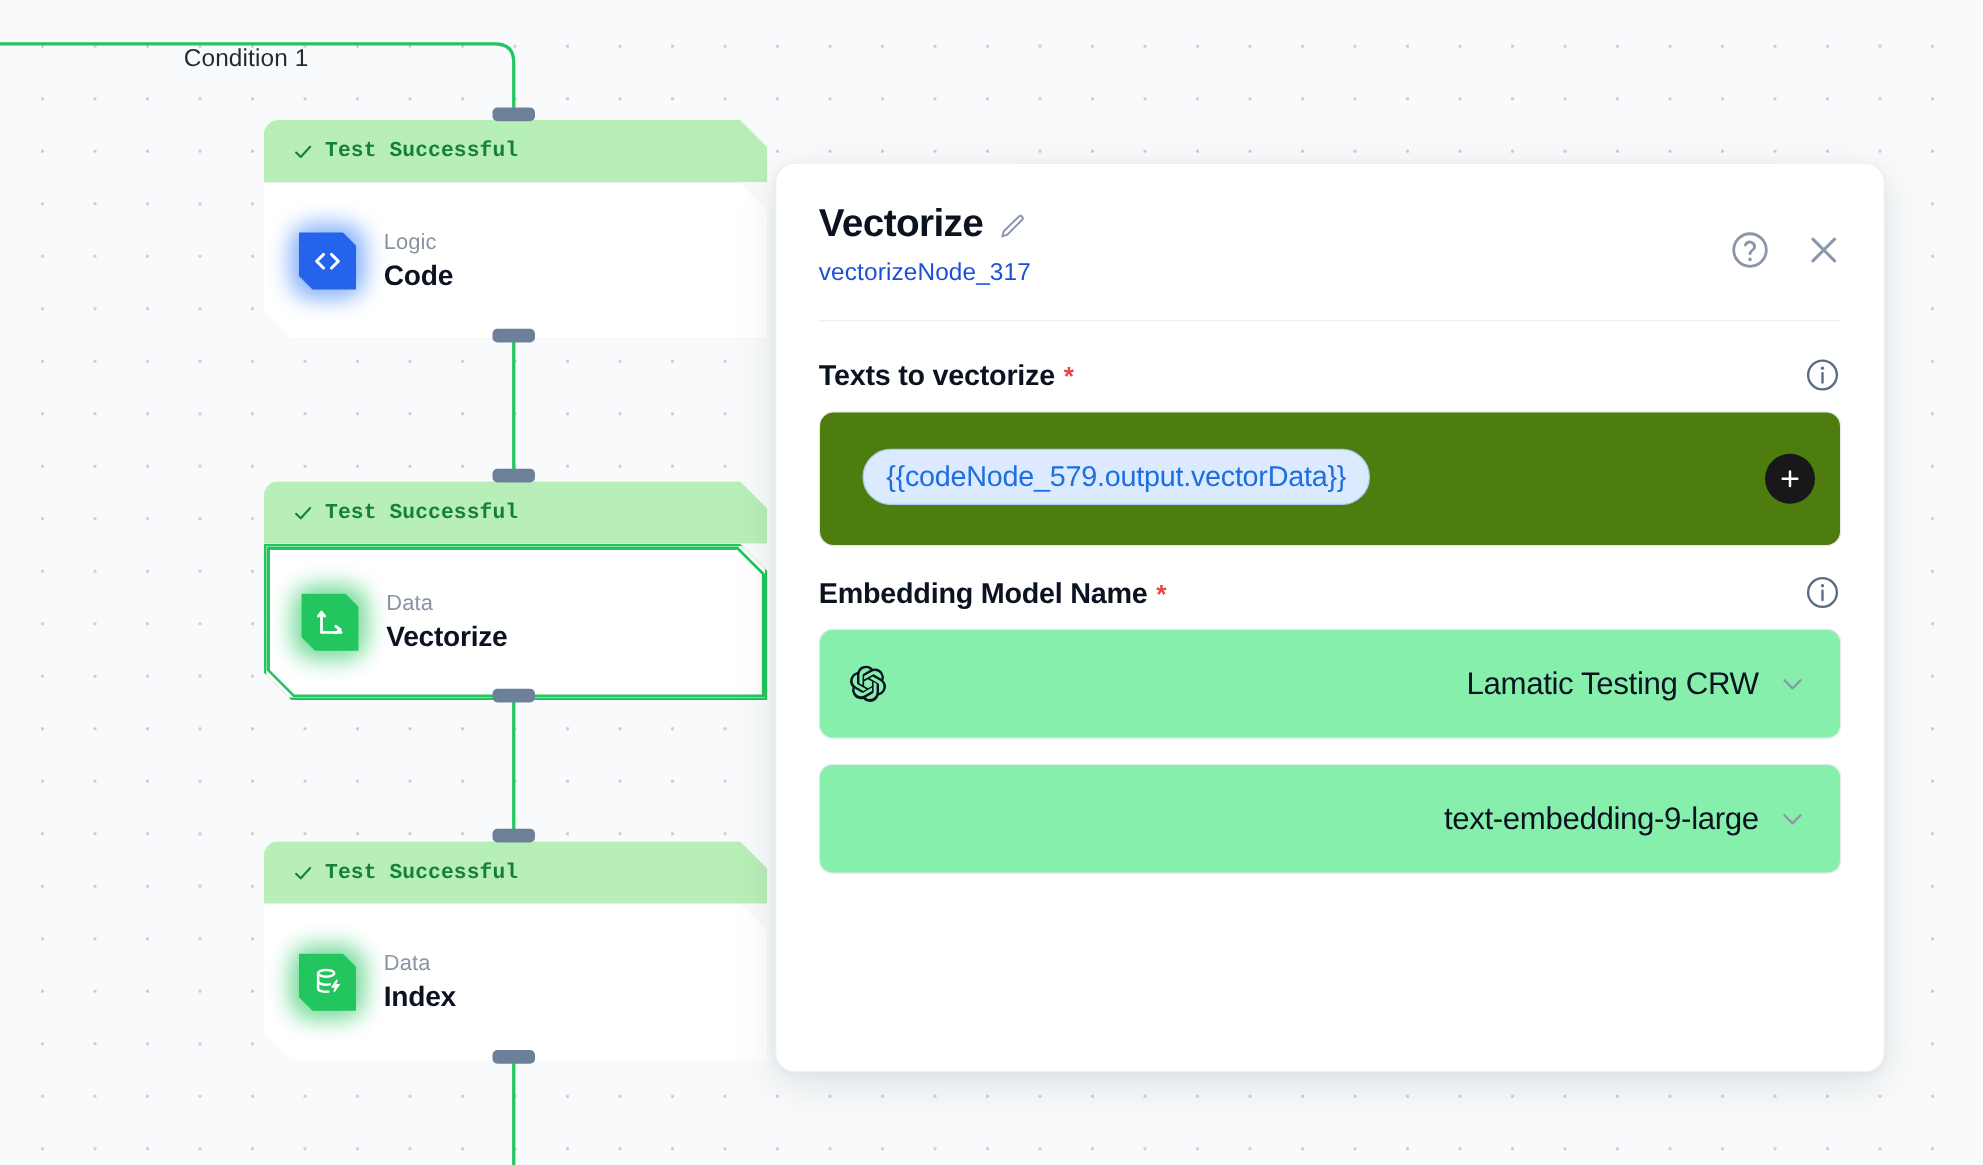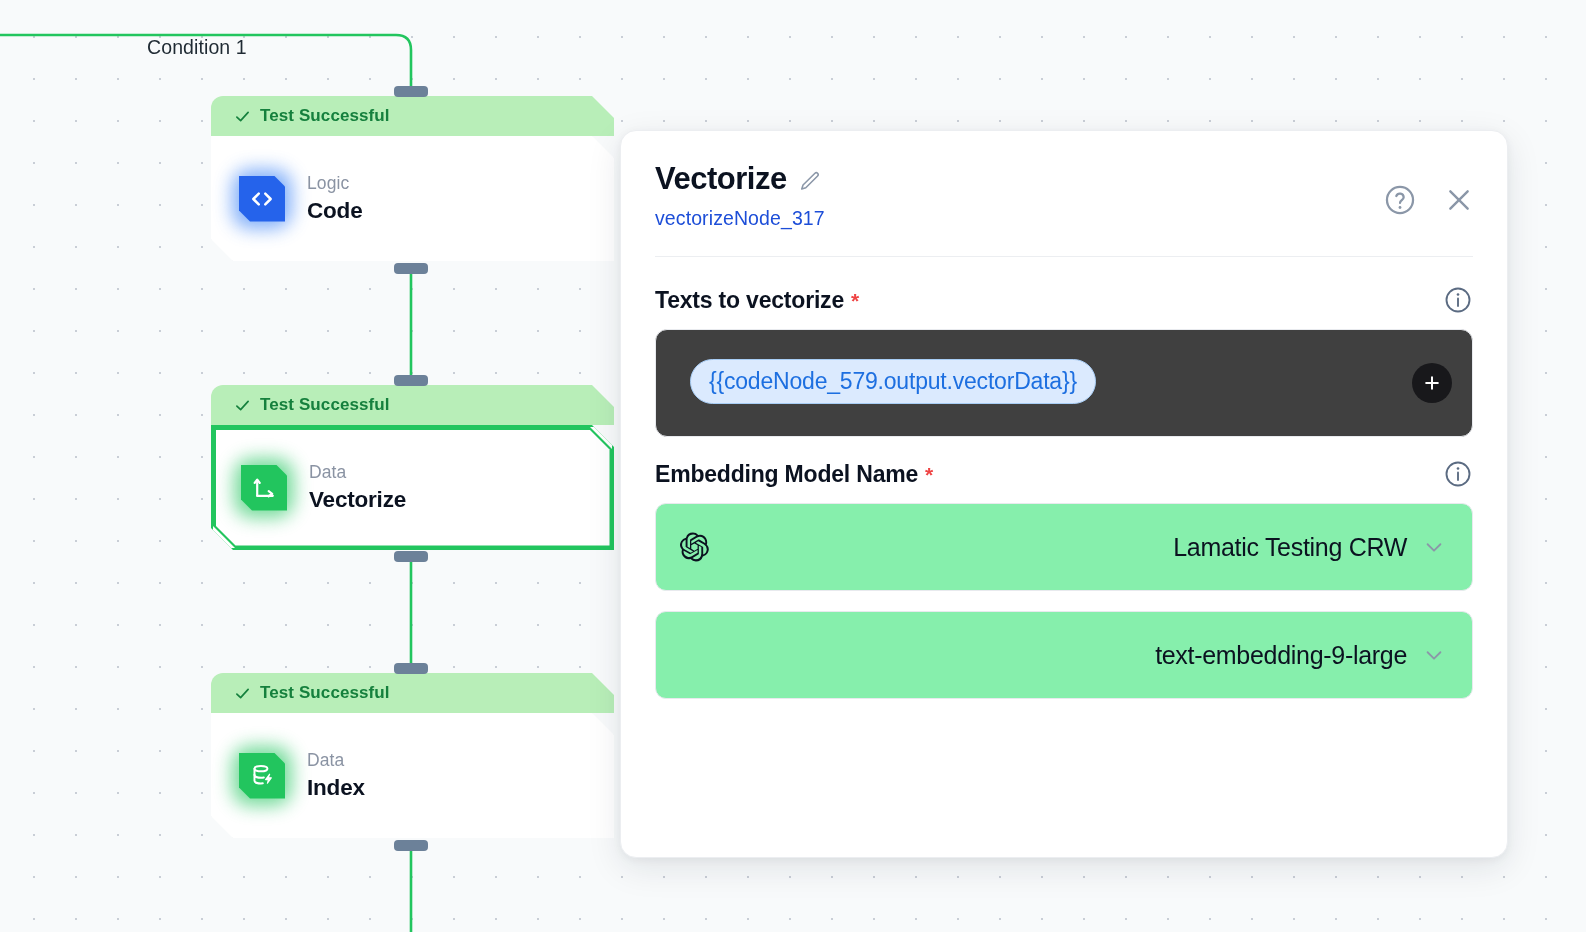--- a/index.html
+++ b/index.html
@@ -38,28 +38,29 @@
     background: #6c8199;
     border-radius: 4px;
     z-index: 4;
   }
 
   
   .node { position: absolute; z-index: 3; }
 
   .node-status {
     position: relative;
-    height: 40px;
+    height: 50px;
     background: #b8eeb8;
     display: flex; align-items: center;
     padding-left: 24px;
     gap: 10px;
     border-radius: 12px 12px 0 0;
     -webkit-clip-path: polygon(0 0, calc(100% - 22px) 0, 100% 22px, 100% 100%, 0 100%);
     clip-path: polygon(0 0, calc(100% - 22px) 0, 100% 22px, 100% 100%, 0 100%);
+    font-family: Liberation Mono, monospace;
   }
   .node-status .chk {
     width: 15px; height: 15px; flex: none;
     display: block;
   }
   .node-status .stxt {
     font-size: 17px;
     font-weight: 700;
     color: #15803d;
     letter-spacing: .1px;
@@ -180,21 +181,21 @@
   }
   .req { color: #ef4444; font-size: 21px; font-weight: 700; }
 
   .token-box {
     position: relative;
     border: 1px solid #e8eaee;
     border-radius: 12px;
     min-height: 108px;
     display: flex; align-items: center;
     padding: 12px 76px 16px 34px;
-    background: #404040;
+    background: #4d7c0f;
   }
   .token-chip {
     display: inline-block;
     background: #dbeafe;
     border: 1px solid #a8cdf5;
     border-radius: 999px;
     padding: 8px 18px;
     font-size: 23px;
     color: #1d6fe0;
     letter-spacing: -.2px;

